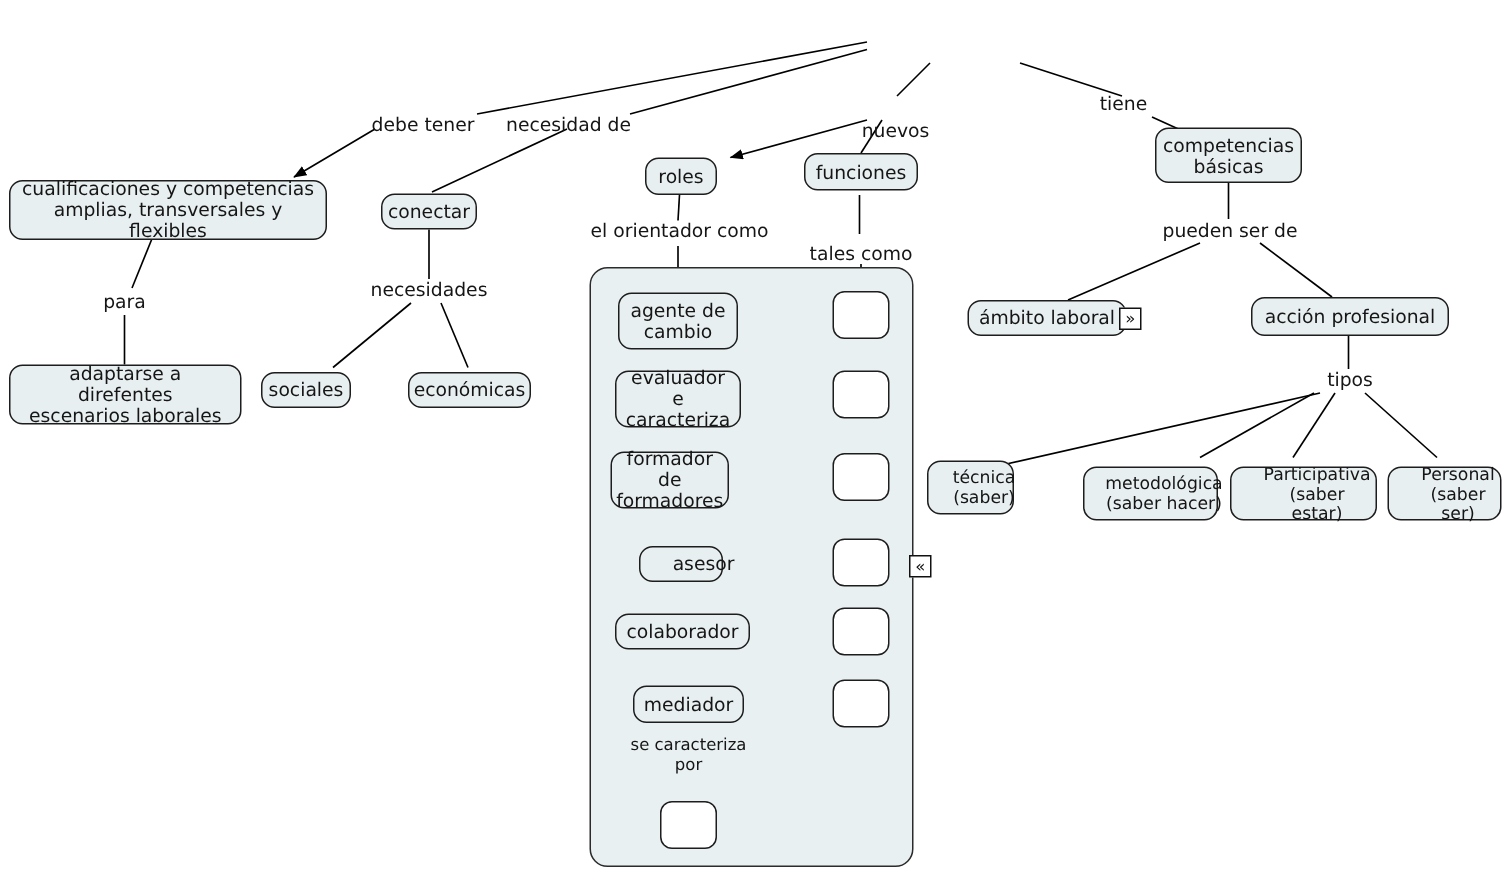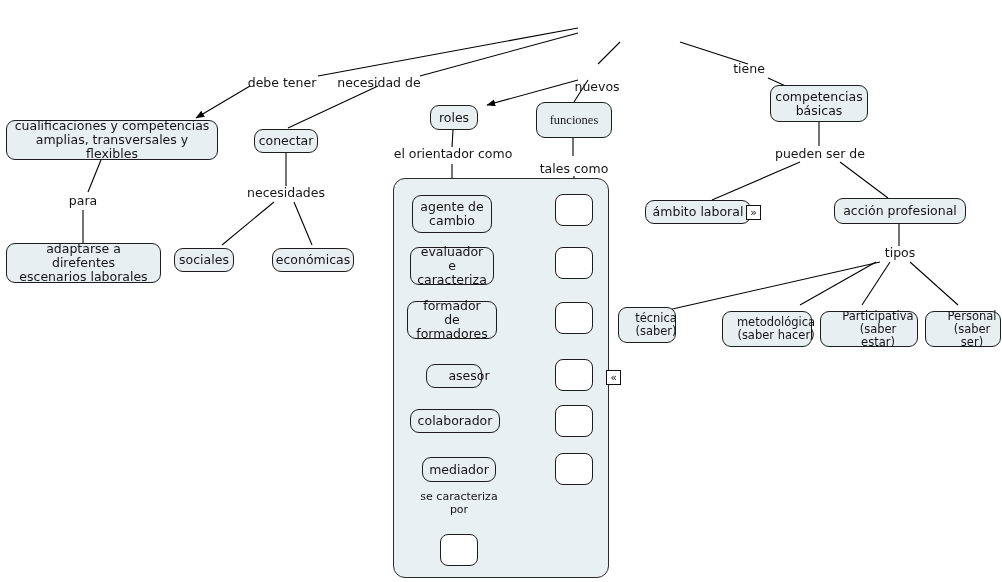--- a/index.html
+++ b/index.html
@@ -161,29 +161,29 @@
 escenarios laborales</div>
 
   <div class="node" style="left:254px; top:129px; width:64px; height:24px;">conectar</div>
 
   <div class="node" style="left:174px; top:248px; width:60px; height:24px;">sociales</div>
 
   <div class="node" style="left:272px; top:248px; width:82px; height:24px;">económicas</div>
 
   <div class="node" style="left:430px; top:105px; width:48px; height:25px;">roles</div>
 
-  <div class="node" style="left:536px; top:102px; width:76px; height:36px;font-family:Liberation Serif, serif;">funciones</div>
+  <div class="node" style="left:536px; top:102px; width:76px; height:25px;">funciones</div>
 
   <div class="node" style="left:412px; top:195px; width:80px; height:38px;">agente de
 cambio</div>
 
   <div class="node" style="left:410px; top:247px; width:84px; height:38px;">evaluador e
 caracteriza</div>
 
-  <div class="node" style="left:407px; top:301px; width:90px; height:38px;">formador de
+  <div class="node" style="left:407px; top:301px; width:79px; height:38px;">formador de
 formadores</div>
 
   <div class="node" style="left:426px; top:364px; width:56px; height:24px;padding-left:36px;">asesor</div>
 
   <div class="node" style="left:410px; top:409px; width:90px; height:24px;">colaborador</div>
 
   <div class="node" style="left:422px; top:457px; width:74px; height:25px;">mediador</div>
 
   <div class="node blank" style="left:440px; top:534px; width:38px; height:32px;"></div>
 

